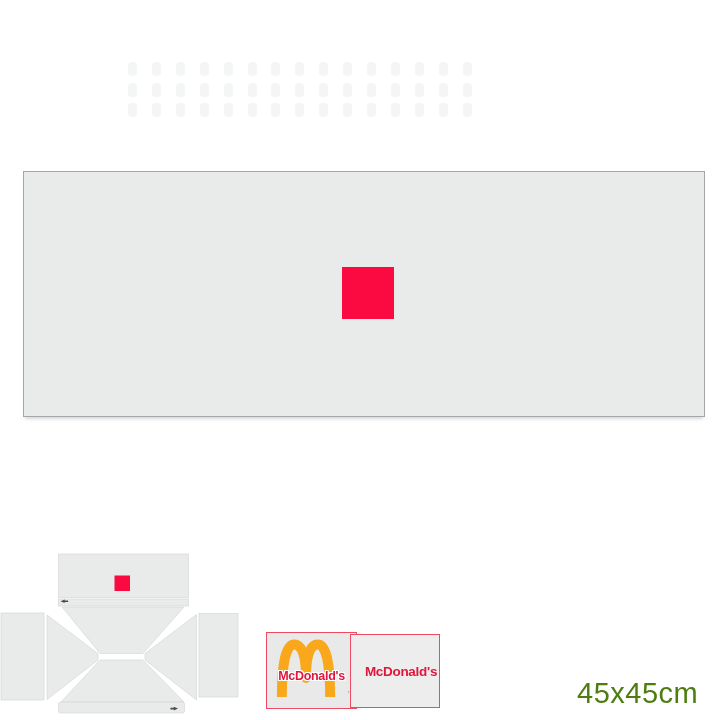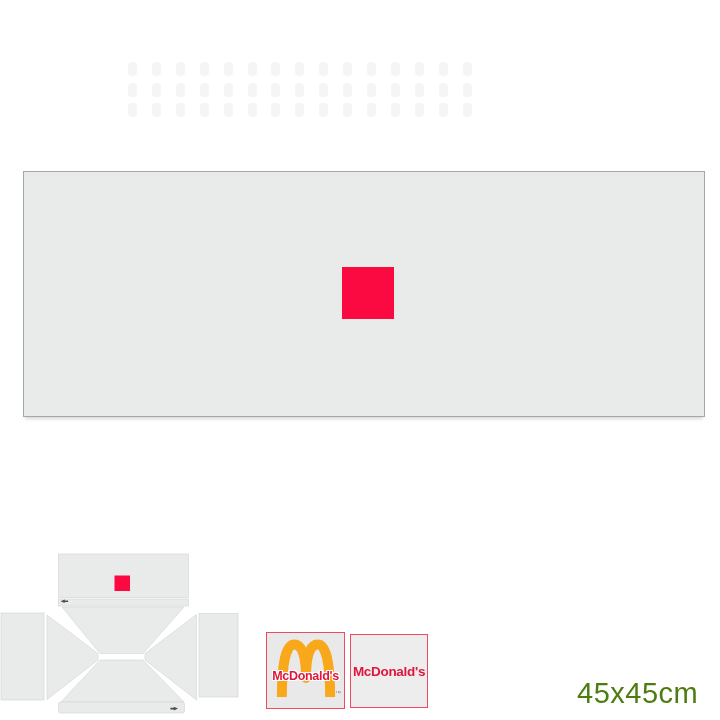--- a/index.html
+++ b/index.html
@@ -19,21 +19,21 @@
     box-shadow:0 4px 3px -2px rgba(140,145,148,0.35);
   }
   .print-square{position:absolute;left:318px;top:95px;width:52px;height:52px;}
 
   
   .diagram{position:absolute;left:0;top:548px;width:242px;height:172px;}
   .dia{stroke:#d7d8d9;stroke-width:0.7;}
   .dia-nostroke{stroke:none;}
 
   
-  .swatch{position:absolute;border:1px solid #ee4b62;}
+  .swatch{position:absolute;border:1px solid #ee4b62;padding-left:12px;}
   .swatch-arches{left:266px;top:632px;width:77px;height:75px;background:#e9e9e9;}
   .swatch-word{left:350px;top:634px;width:76px;height:72px;background:#ededed;
     display:flex;align-items:center;justify-content:center;}
   .arches-svg{position:absolute;left:8px;top:6px;width:62px;height:58px;}
   .brand-text{
     position:absolute;left:0;top:36px;width:100%;text-align:center;
     font-weight:bold;font-size:12.5px;letter-spacing:-0.3px;
     text-shadow:-1px 0 #fff,1px 0 #fff,0 -1px #fff,0 1px #fff,
                 -1px -1px #fff,1px 1px #fff,-1px 1px #fff,1px -1px #fff;
     white-space:nowrap;

